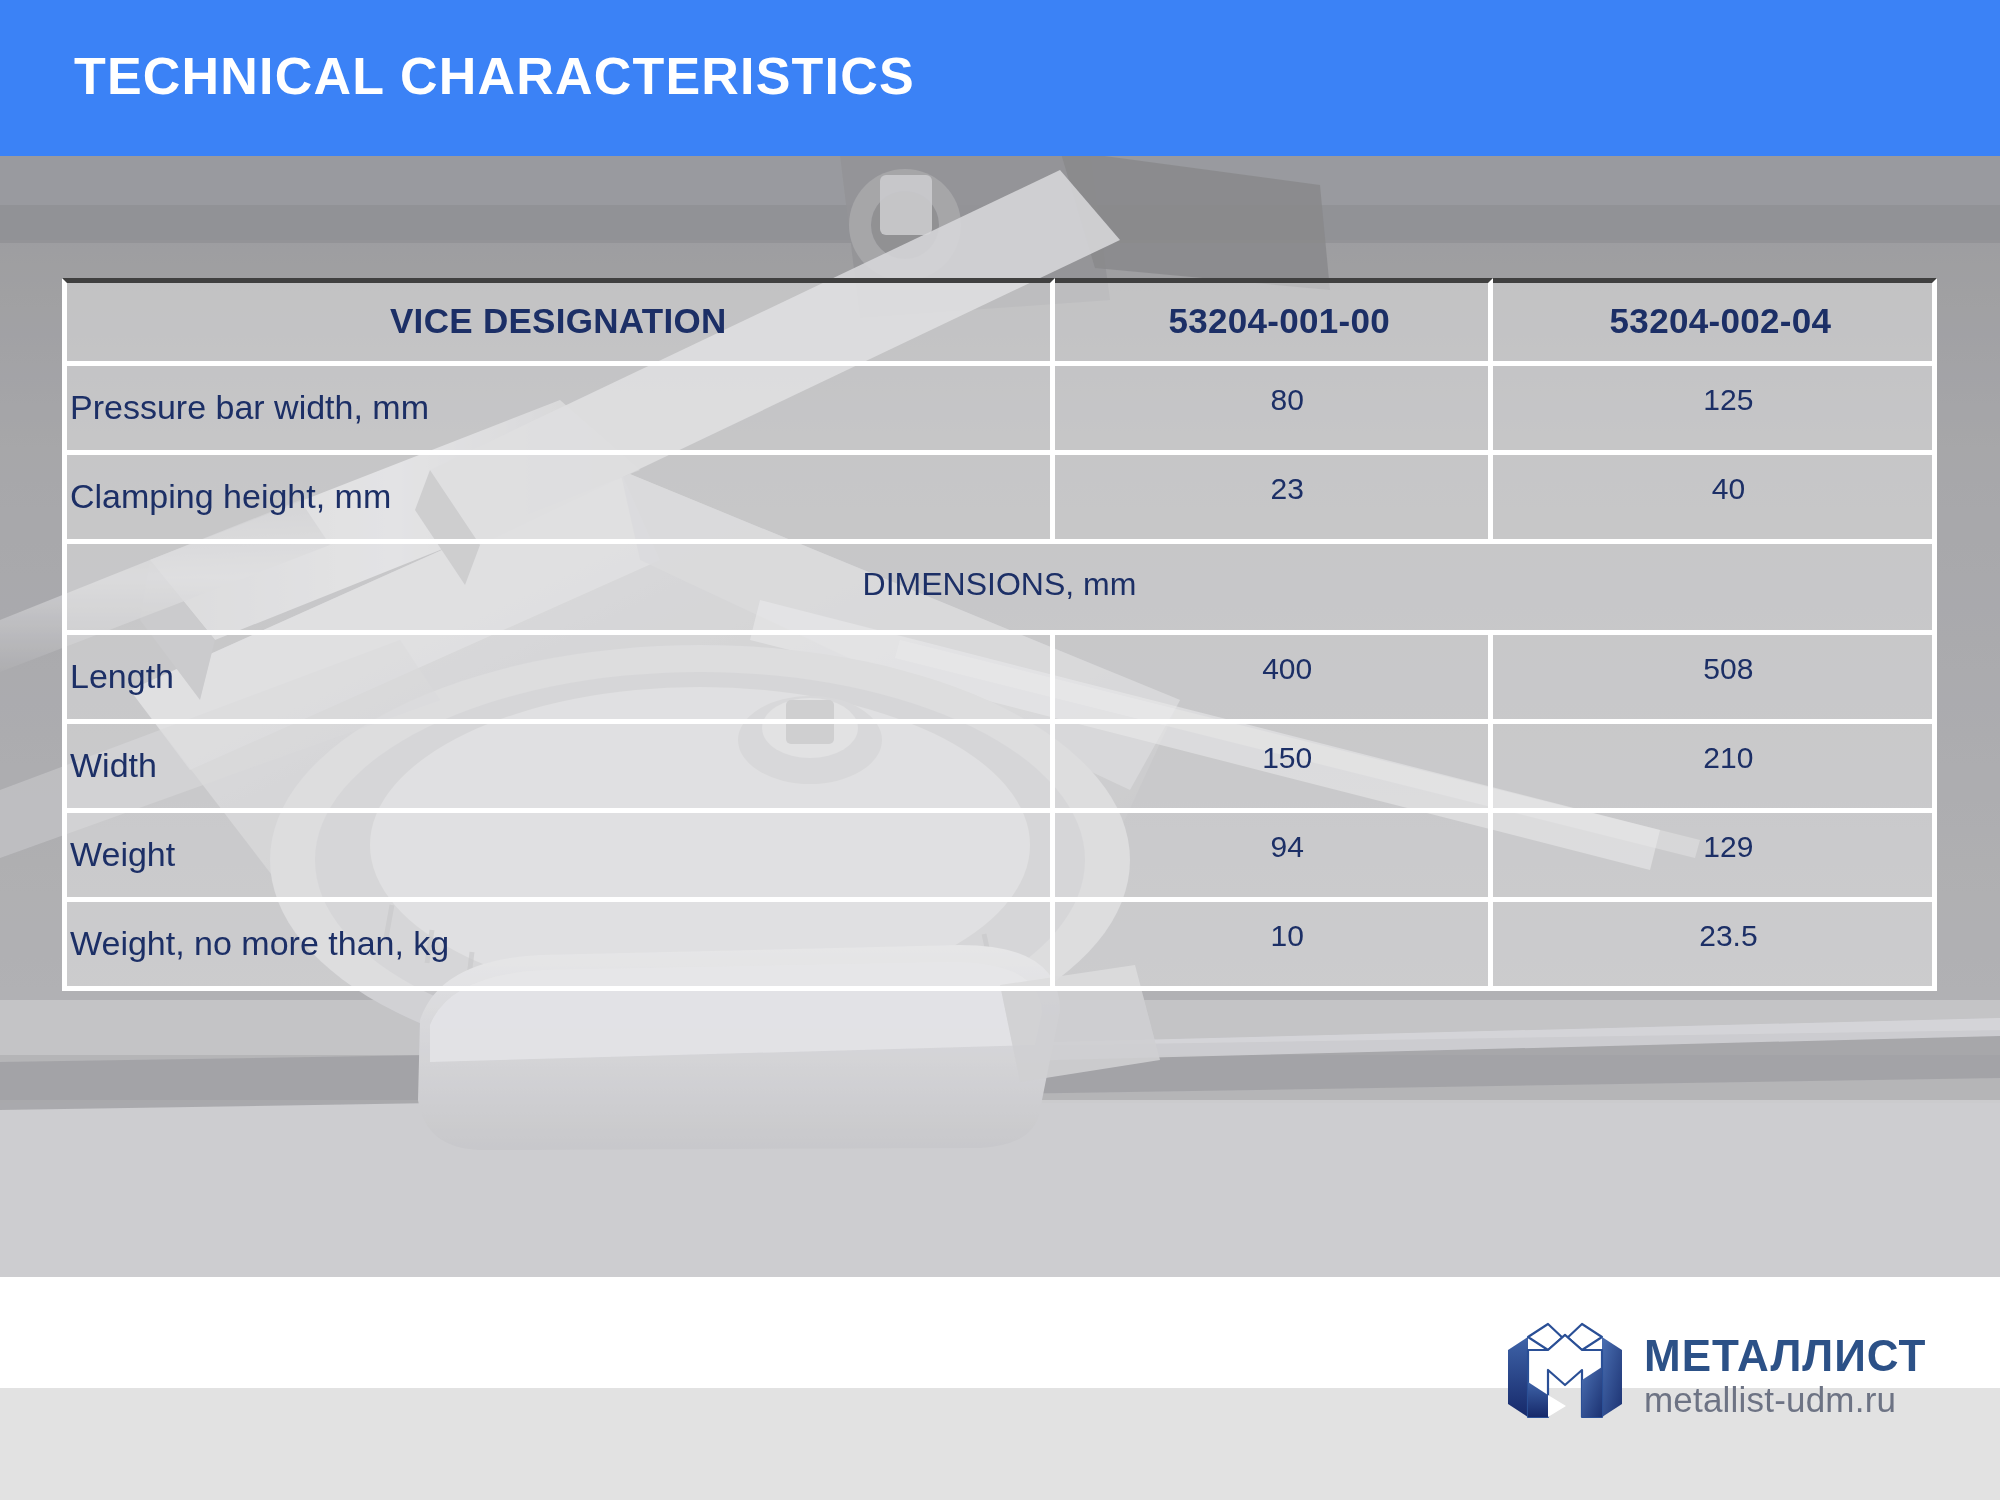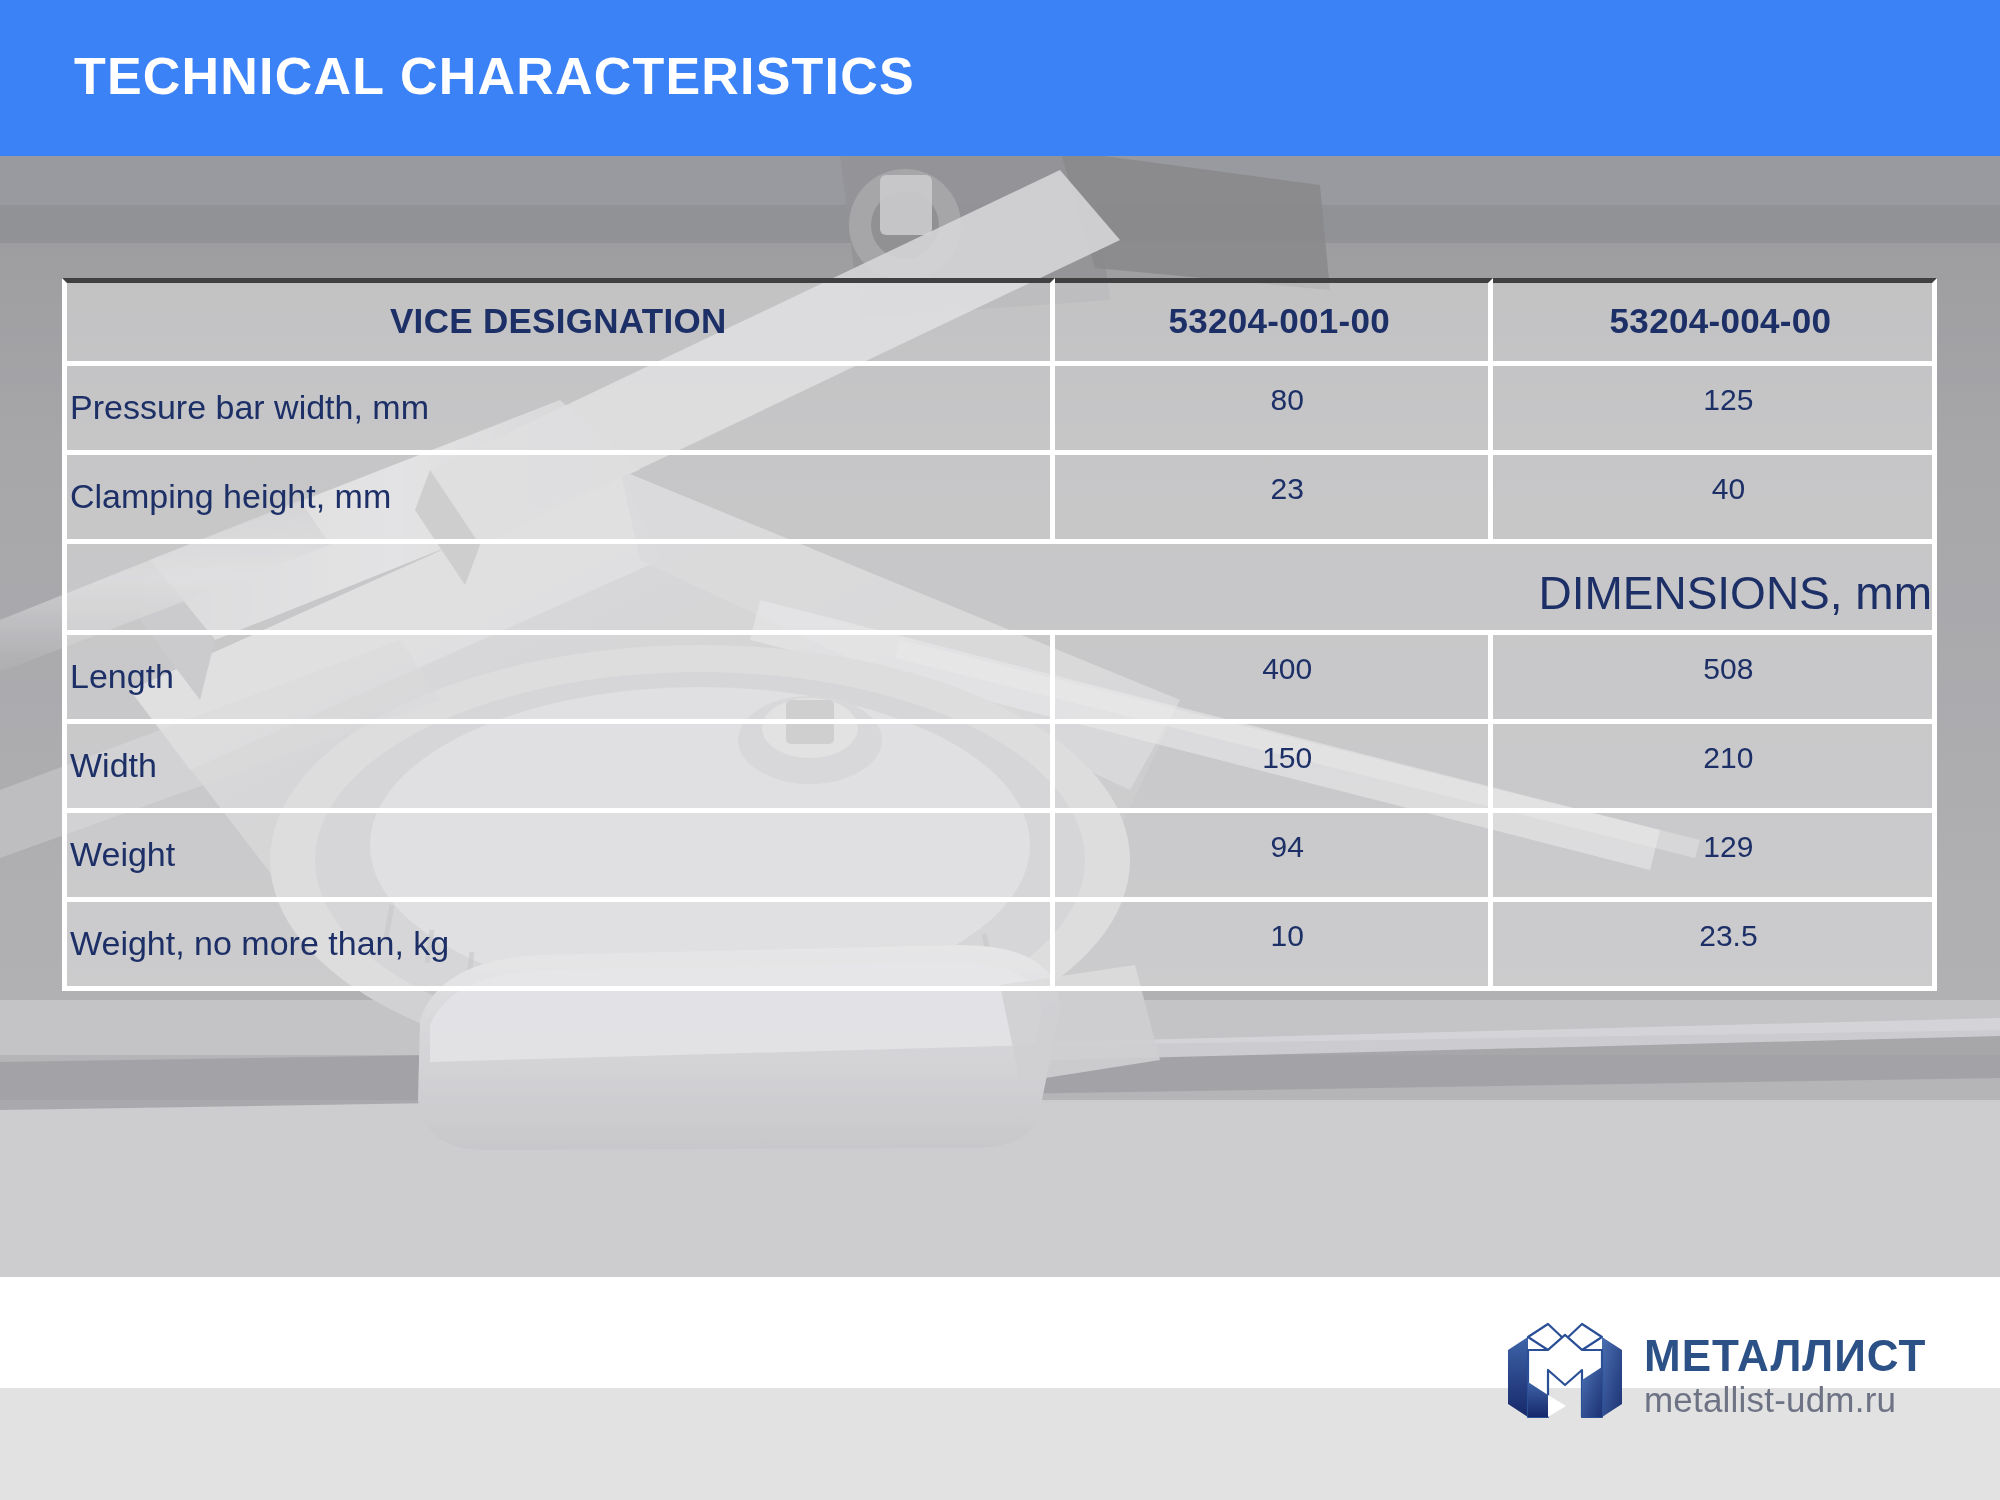--- a/index.html
+++ b/index.html
@@ -121,22 +121,22 @@
   .value-inner {
     font-size: 30px;
     text-align: center;
     padding-top: 17px;
     margin-left: 32px;
   }
 
   
   .section-cell { height: 86px; }
   .section-inner {
-    font-size: 46px;
-    text-align: right;
+    font-size: 32px;
+    text-align: center;
     padding-top: 22px;
   }
 
   
   .footer-white {
     position: absolute;
     left: 0;
     top: 1277px;
     width: 2000px;
     height: 111px;
@@ -305,21 +305,21 @@
     <tbody>
 
       <tr>
         <td class="hdr-cell">
           <div class="hdr-label-inner">VICE DESIGNATION</div>
         </td>
         <td class="hdr-cell">
           <div class="hdr-num-inner">53204-001-00</div>
         </td>
         <td class="hdr-cell">
-          <div class="hdr-num-inner">53204-004-00</div>
+          <div class="hdr-num-inner">53204-002-04</div>
         </td>
       </tr>
 
       <tr>
         <td class="row-cell">
           <div class="label-inner">Pressure bar width, mm</div>
         </td>
         <td class="row-cell">
           <div class="value-inner">80</div>
         </td>

